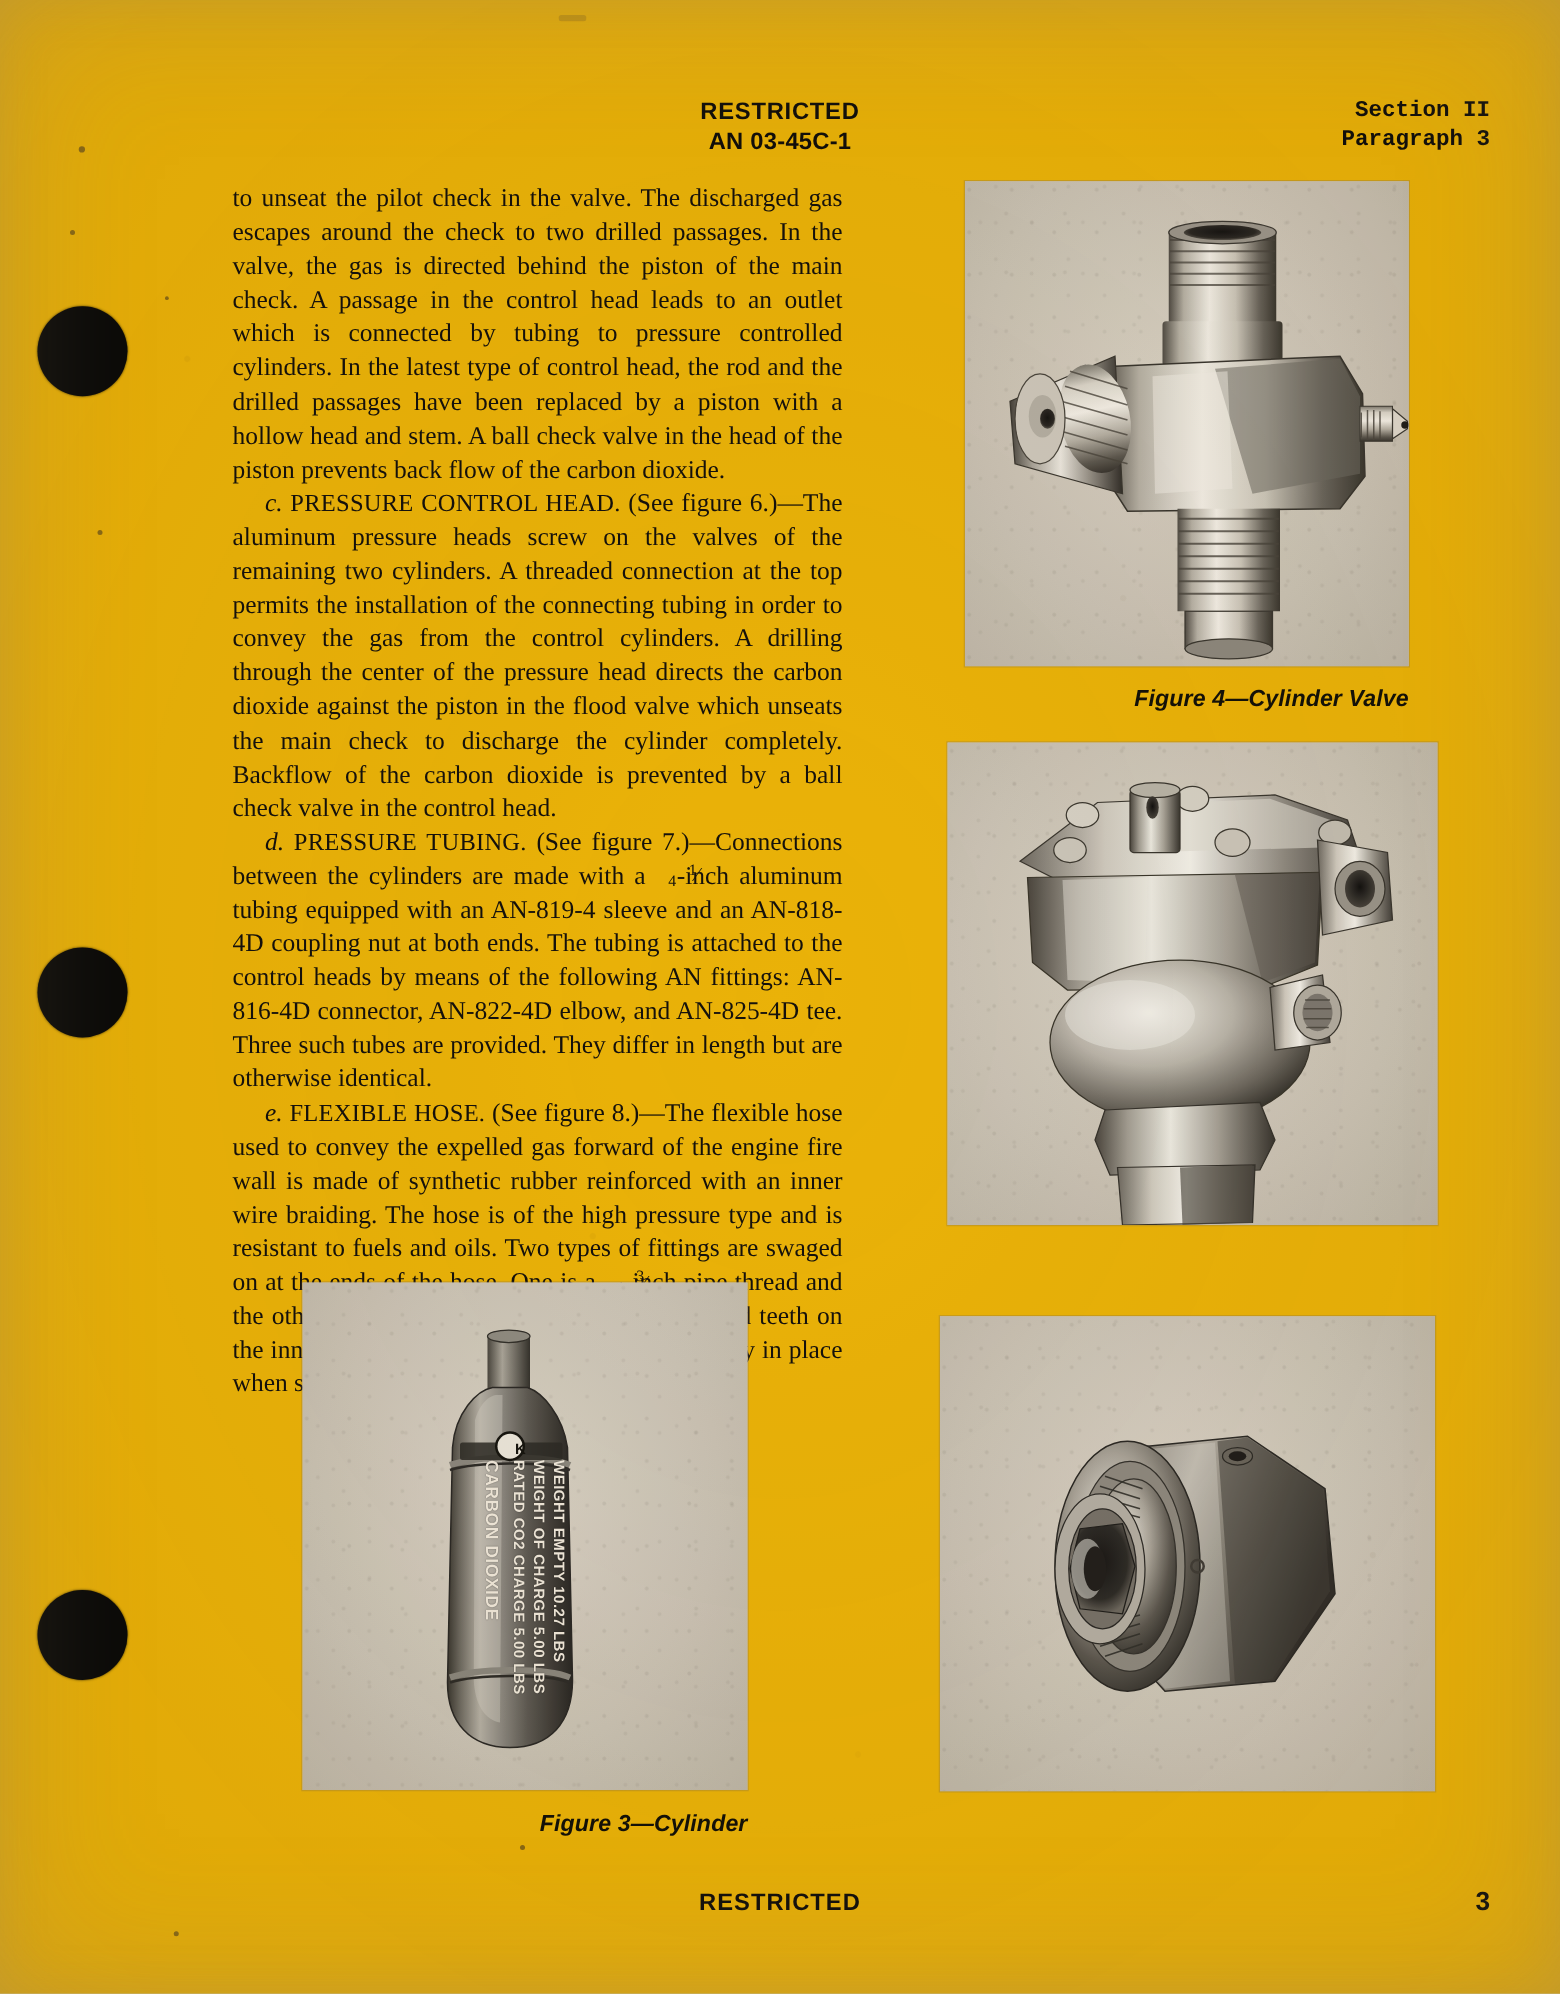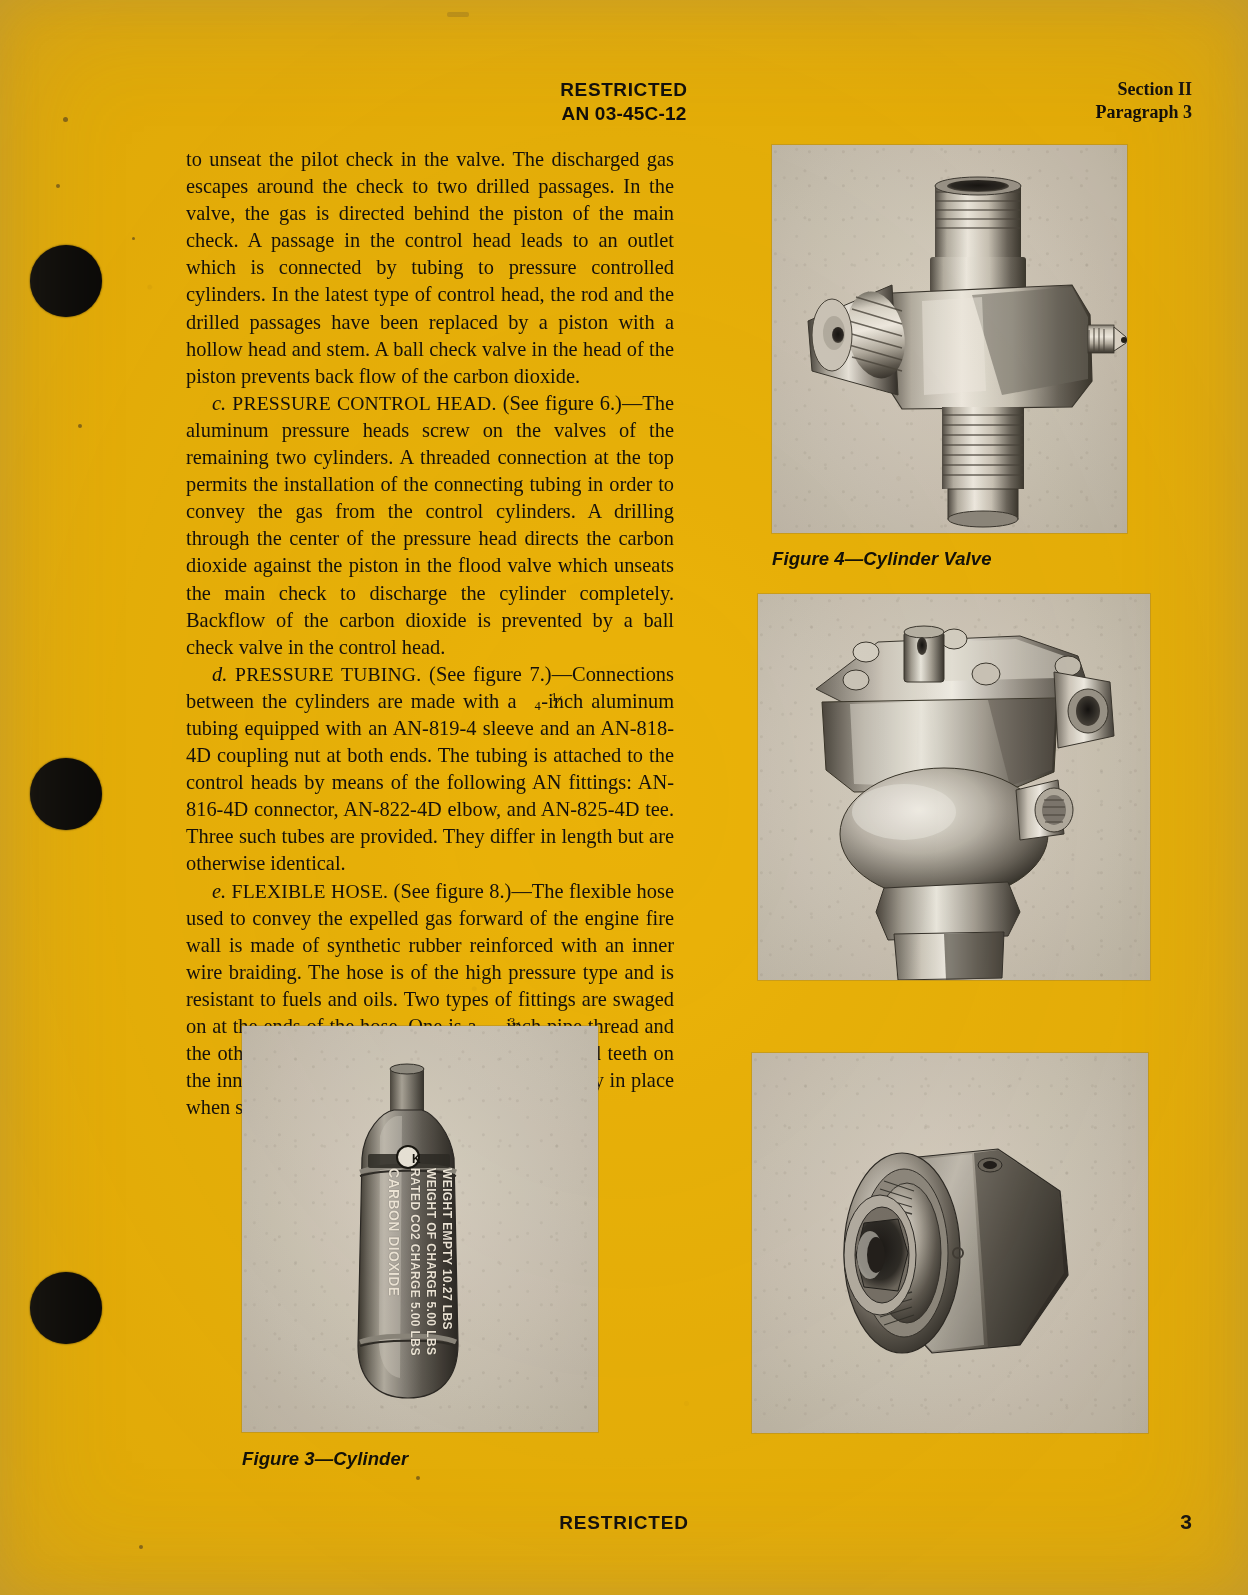--- a/index.html
+++ b/index.html
@@ -73,21 +73,21 @@
     letter-spacing: .6px;
     line-height: 1.28;
     color: #120f0b;
   }
   .hdr-center .l2 { letter-spacing: .2px; }
   .hdr-right {
     position: absolute;
     right: 56px;
     top: 0;
     text-align: right;
-    font-family: Liberation Serif, serif;
+    font-family: Liberation Mono, monospace;
     font-weight: bold;
     font-size: 18px;
     line-height: 1.3;
     color: #120f0b;
   }
 
   
   .col-text {
     position: absolute;
     left: 186px;
@@ -136,21 +136,21 @@
     background-image:
       radial-gradient(circle at 10% 20%, rgba(90,82,70,.10) 0 1px, transparent 2px),
       radial-gradient(circle at 70% 55%, rgba(90,82,70,.09) 0 1px, transparent 2px),
       radial-gradient(circle at 30% 80%, rgba(90,82,70,.08) 0 1px, transparent 2px),
       radial-gradient(circle at 85% 15%, rgba(90,82,70,.08) 0 1px, transparent 2px);
     background-size: 34px 34px, 47px 47px, 41px 41px, 29px 29px;
   }
 
   .caption {
     position: absolute;
-    text-align: left;
+    text-align: right;
     font-family: "Liberation Sans", sans-serif;
     font-weight: bold;
     font-style: italic;
     font-size: 18.5px;
     letter-spacing: .1px;
     color: #141108;
   }
 
   
   .footer-center {
@@ -189,21 +189,21 @@
   }
 </style>
 </head>
 <body>
 
 <div class="page">
 
   <div class="hdr">
     <div class="hdr-center">
       <div>RESTRICTED</div>
-      <div class="l2">AN 03-45C-12</div>
+      <div class="l2">AN 03-45C-1</div>
     </div>
     <div class="hdr-right">
       <div>Section II</div>
       <div>Paragraph 3</div>
     </div>
   </div>
 
   <div class="col-text">
 
     <p>to unseat the pilot check in the valve. The discharged gas escapes around the check to two drilled passages. In the valve, the gas is directed behind the piston of the main check. A passage in the control head leads to an outlet which is connected by tubing to pressure controlled cylinders. In the latest type of control head, the rod and the drilled passages have been replaced by a piston with a hollow head and stem. A ball check valve in the head of the piston prevents back flow of the carbon dioxide.</p>

